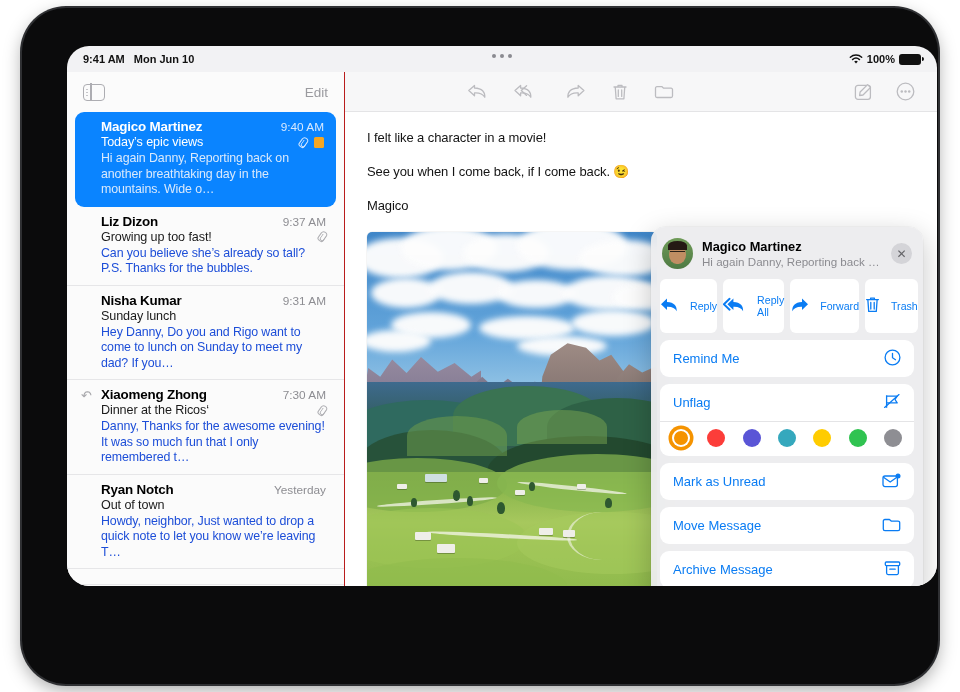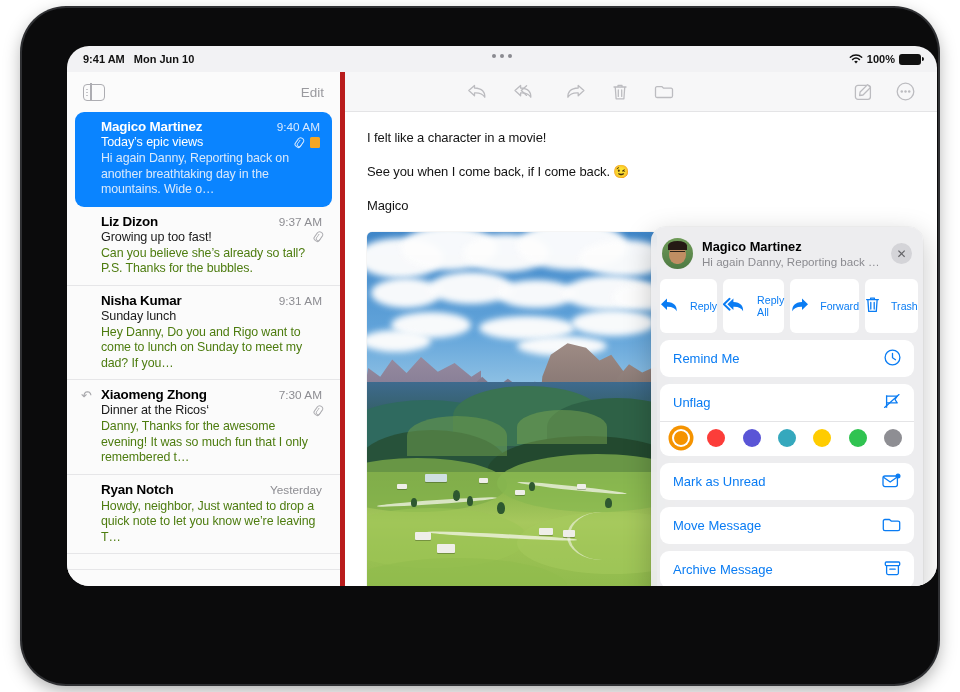--- a/index.html
+++ b/index.html
@@ -50,21 +50,21 @@
   }
   #multitask-handle i { width: 4px; height: 4px; border-radius: 50%; background: #8b8b90; display: block; }
 
   
   #split { position: absolute; left: 0; top: 26px; width: 100%; height: 586px; display: flex; }
 
   
   #sidebar {
     width: 278px; height: 100%;
     background: #fbfbfb;
-    border-right: 5px solid #b91c1c;
+    border-right: 1px solid #b91c1c;
     display: flex; flex-direction: column;
     position: relative;
   }
   #sidebar-topbar {
     height: 40px; flex: 0 0 40px;
     display: flex; align-items: center; justify-content: space-between;
     padding: 0 16px;
   }
   .sb-toggle {
     width: 22px; height: 17px; border: 1.6px solid #adadb2; border-radius: 4px;
@@ -92,21 +92,21 @@
     background: #0a84ff; border-bottom-color: transparent;
     margin: 0 8px; border-radius: 9px; padding-left: 26px; padding-right: 12px;
   }
   .mail-row .line1 { display: flex; align-items: baseline; justify-content: space-between; }
   .mail-sender { font-size: 13.4px; font-weight: bold; color: #000; letter-spacing: -.2px; }
   .mail-time { font-size: 11.8px; color: #8d8d92; margin-left: 8px; white-space: nowrap; }
   .mail-row .line2 { display: flex; align-items: center; justify-content: space-between; margin-top: 1px; }
   .mail-subject { font-size: 12.6px; color: #1a1a1a; letter-spacing: -.1px; }
   .mail-badges { display: flex; align-items: center; gap: 7px; margin-left: 8px; }
   .mail-preview {
-    font-size: 12.4px; color: #4d7c0f; line-height: 1.25; margin-top: 2px;
+    font-size: 12.4px; color: #1d4ed8; line-height: 1.25; margin-top: 2px;
     letter-spacing: -.1px;
   }
   .mail-row.selected .mail-sender,
   .mail-row.selected .mail-subject { color: #fff; }
   .mail-row.selected .mail-time { color: #d7e9ff; }
   .mail-row.selected .mail-preview { color: #d9e9fc; }
 
   .clip-icon {
     width: 7px; height: 11px; border: 1.3px solid #b0b0b4;
     border-radius: 4px 4px 3px 3px; display: inline-block; transform: rotate(35deg);
@@ -330,20 +330,24 @@
                 <span class="mail-badges">
                   <span class="clip-icon"></span>
                 </span>
               </div>
               <div class="mail-preview">Danny, Thanks for the awesome evening! It was so much fun that I only remembered t…</div>
             </div>
             <div class="mail-row">
               <div class="line1">
                 <span class="mail-sender">Ryan Notch</span>
                 <span class="mail-time">Yesterday</span>
+              </div>
+              <div class="line2">
+                <span class="mail-subject">Out of town</span>
+                <span class="mail-badges"></span>
               </div>
               <div class="mail-preview">Howdy, neighbor, Just wanted to drop a quick note to let you know we’re leaving T…</div>
             </div>
             <div class="mail-row"></div>
           </div>
 
       <div id="sidebar-bottombar">
         <span class="filter-icon"></span>
         <span id="update-status">Updated Just Now</span>
         <span class="copy-icon"></span>

